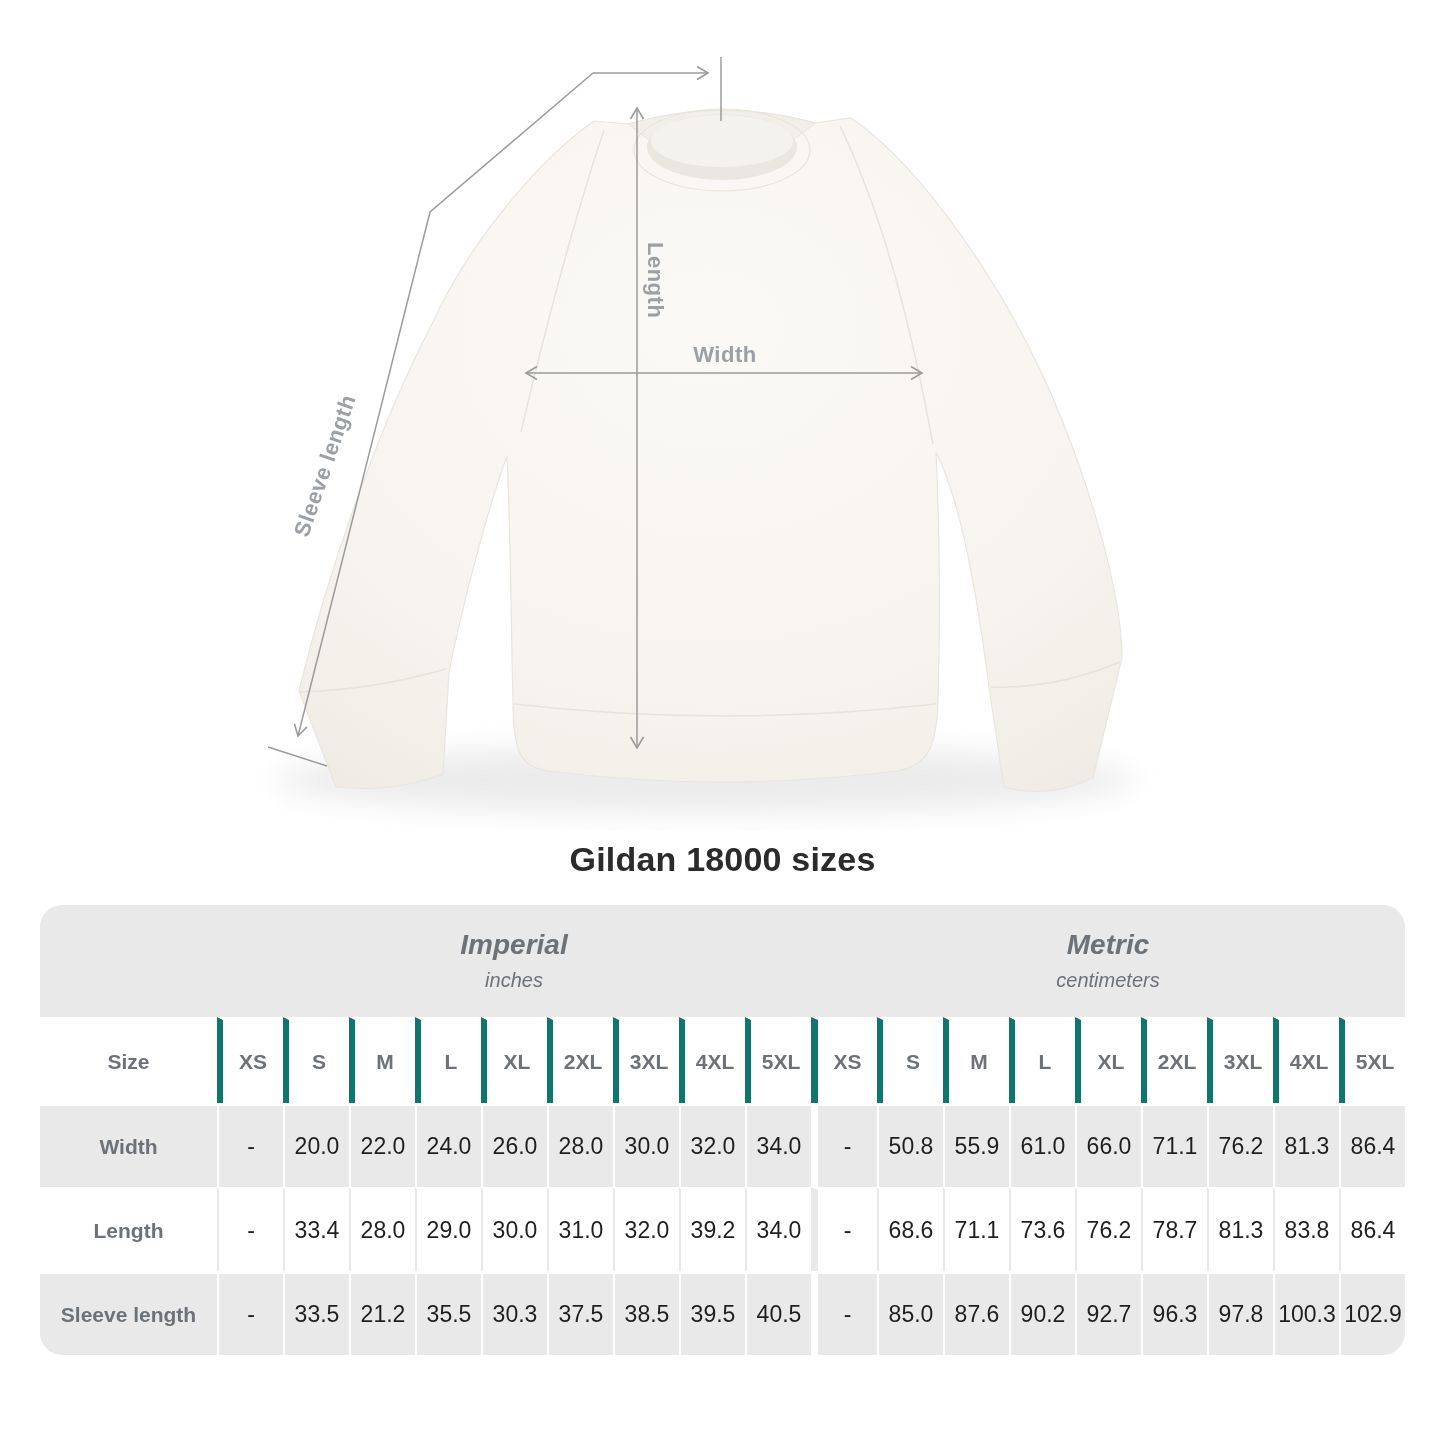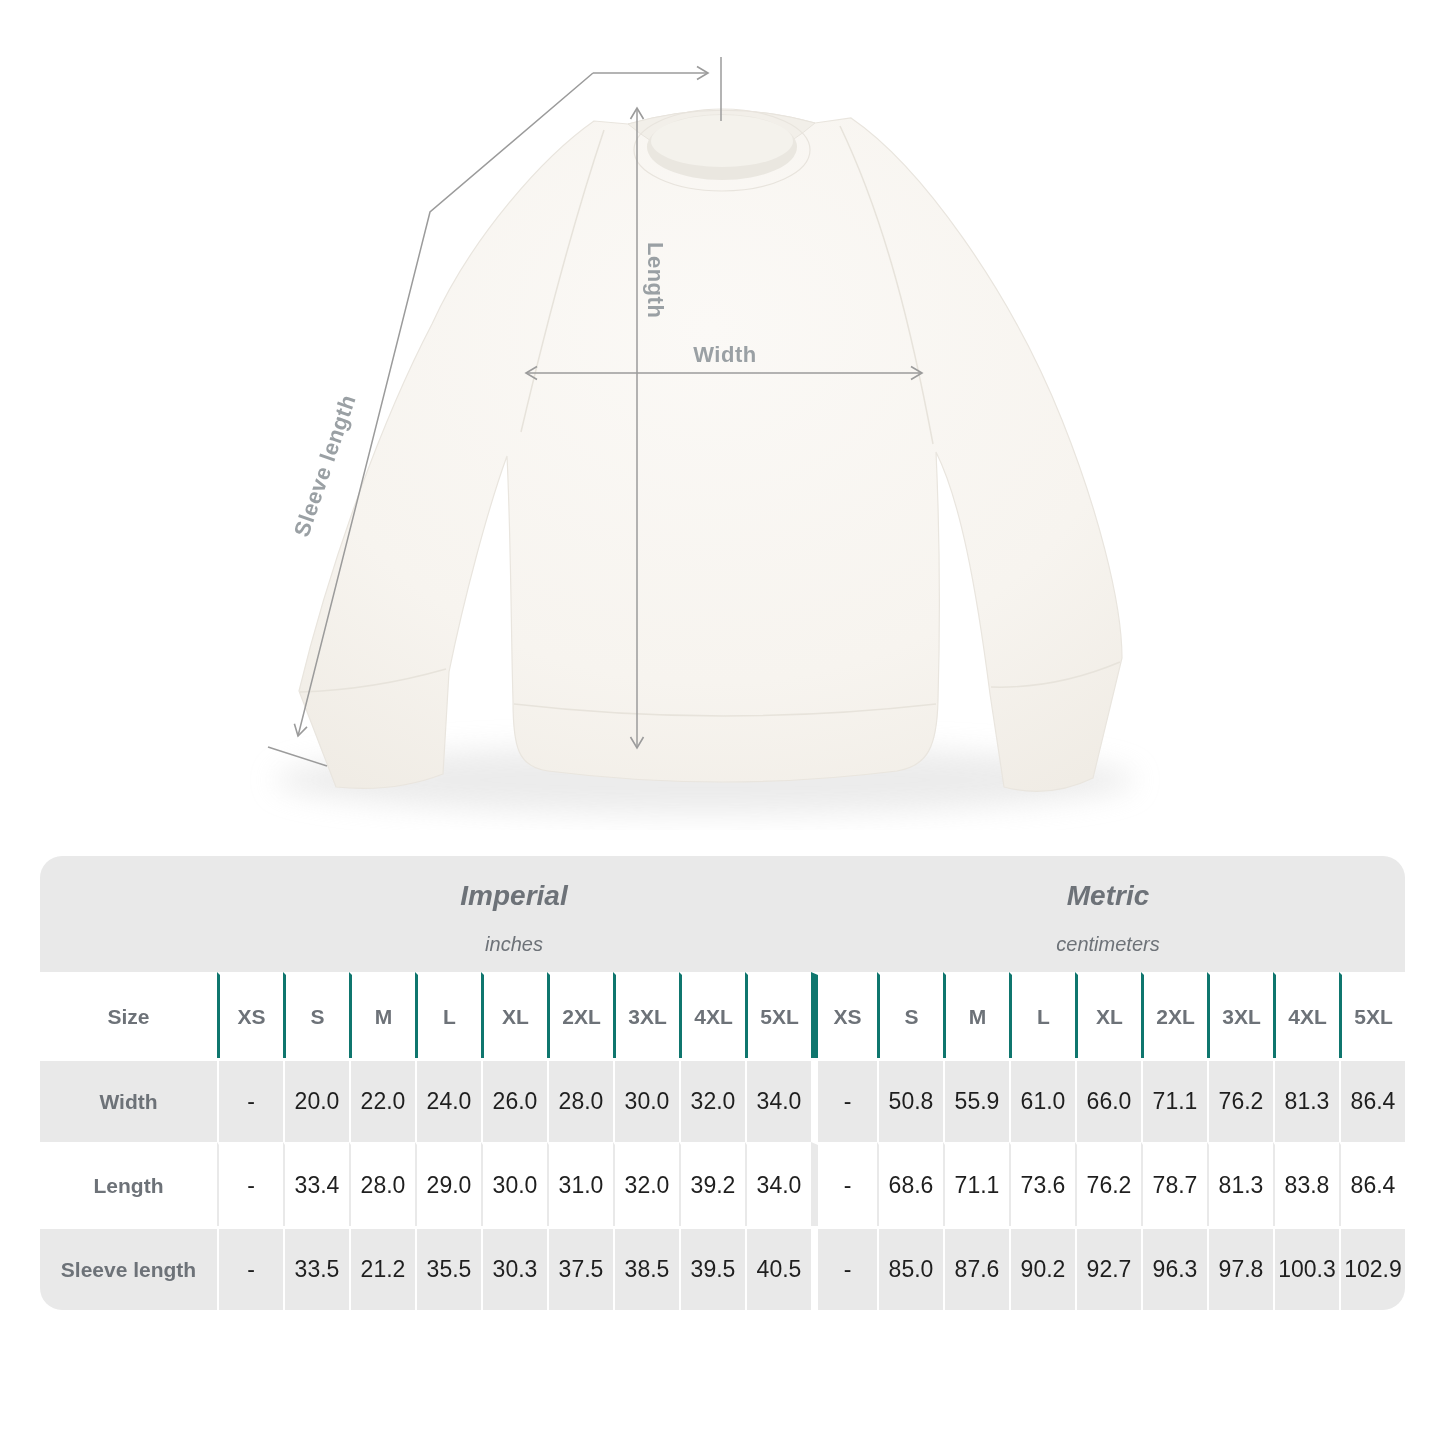--- a/index.html
+++ b/index.html
@@ -28,31 +28,31 @@
   
   .table-wrap{
     width:1365px;margin:26px auto 0 auto;border-radius:22px;overflow:hidden;
   }
   table.size-table{
     width:1365px;border-collapse:separate;border-spacing:0;table-layout:fixed;
   }
   table.size-table col.label-col{width:177px;}
   
   .grp{
-    background:#e9e9e9;vertical-align:top;padding:24px 0 16px 0;height:66px;
+    background:#e9e9e9;vertical-align:top;padding:24px 0 22px 0;height:66px;
   }
   .grp-label{
     font-size:28px;font-weight:bold;font-style:italic;color:#6d7278;text-align:center;
   }
   .grp-sub{
-    margin-top:21px;font-size:20px;font-style:italic;color:#6d7278;text-align:center;font-weight:normal;
+    margin-top:8px;font-size:20px;font-style:italic;color:#6d7278;text-align:center;font-weight:normal;
   }
   
   .size-row th{
-    background:#ffffff;height:83px;border-left:3px solid #0f766e;border-top:3px solid #ffffff;
+    background:#ffffff;height:83px;border-left:6px solid #0f766e;border-top:3px solid #ffffff;
     font-size:21px;font-weight:bold;color:#6d7278;text-align:center;padding:0;
   }
   .size-row th:first-child{border-left:none;}
   .size-row th.div{border-left-width:7px;}
   
   tbody th,tbody td{
     height:81px;text-align:center;padding:0;border-top:3px solid #ffffff;
   }
   tbody .rowhead{
     font-size:21px;font-weight:bold;color:#6d7278;border-left:none;
@@ -131,20 +131,21 @@
         <line x1="637" y1="108" x2="637" y2="748" marker-start="url(#arr)" marker-end="url(#arr)"></line>
         <line x1="526" y1="373" x2="922" y2="373" marker-start="url(#arr)" marker-end="url(#arr)"></line>
       </g>
 
       <text class="ann-label" x="725" y="362" text-anchor="middle">Width</text>
       <text class="ann-label" transform="rotate(90 648 242)" x="648" y="242">Length</text>
       <text class="ann-label" transform="rotate(-71 332 468)" x="332" y="468" text-anchor="middle">Sleeve length</text>
     </svg>
   </div>
 
+  <h1 class="title">Gildan 18000 sizes</h1>
 
   <div class="table-wrap">
     <table class="size-table">
       <colgroup>
         <col class="label-col">
       </colgroup>
       <thead>
         <tr>
           <th class="grp"></th>
           <th class="grp" colspan="9">

